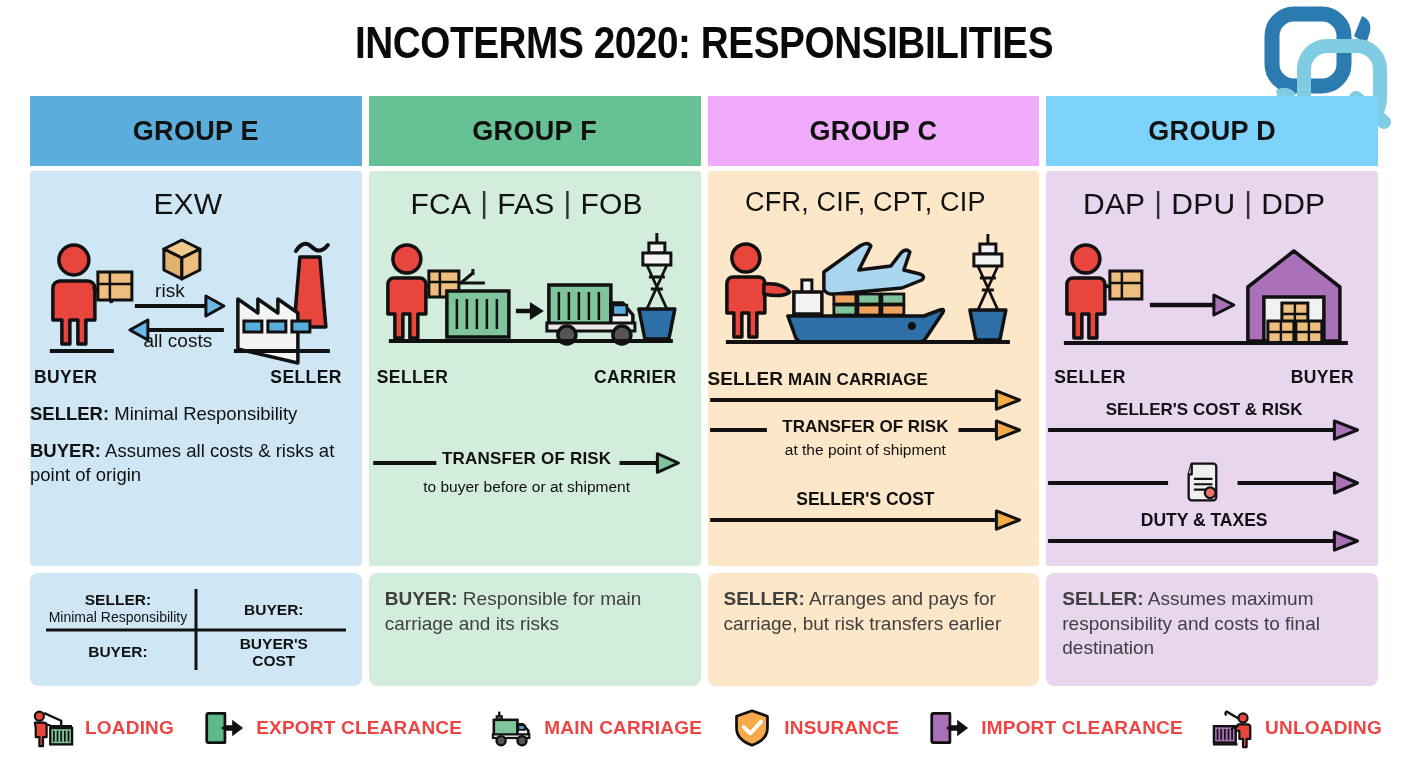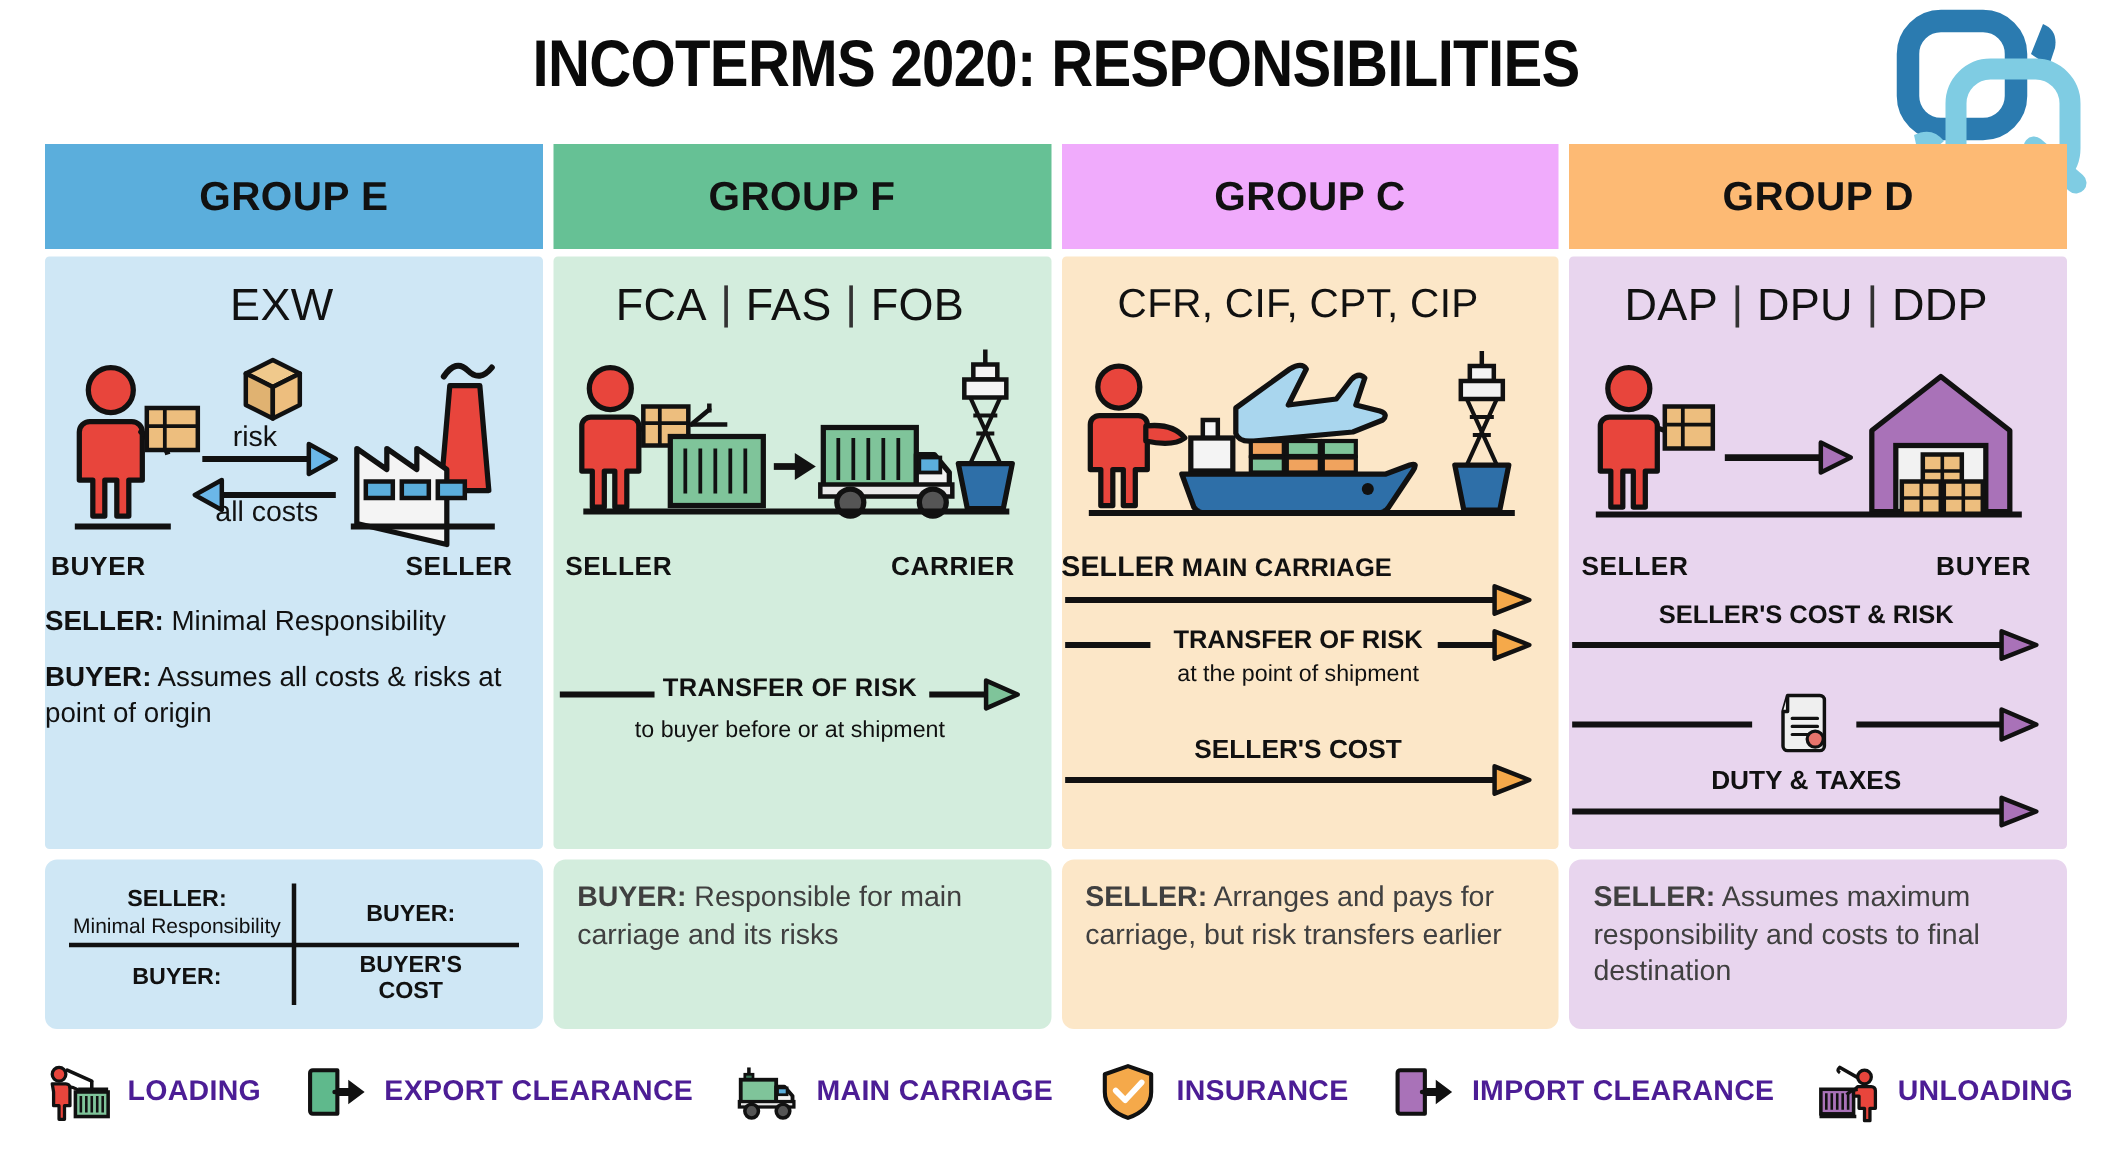--- a/index.html
+++ b/index.html
@@ -68,21 +68,21 @@
   .quad .vline{position:absolute;left:50%;top:2px;bottom:2px;width:3px;background:#111;transform:translateX(-50%);}
   .quad .hline{position:absolute;left:0;right:0;top:50%;height:3px;background:#111;transform:translateY(-50%);}
 
   
   .legend{
     position:absolute;left:30px;top:700px;width:1352px;height:56px;
     display:flex;align-items:center;justify-content:space-between;
   }
   .leg-item{display:flex;align-items:center;gap:9px;}
   .leg-item .lic{width:46px;height:40px;flex:0 0 46px;}
-  .leg-item .ltx{font-size:19px;font-weight:700;letter-spacing:0.2px;color:#4c1d95;white-space:nowrap;}
+  .leg-item .ltx{font-size:19px;font-weight:700;letter-spacing:0.2px;color:#ef4444;white-space:nowrap;}
   svg{display:block;overflow:visible;}
 </style>
 </head>
 <body>
 
 <div class="page">
 
   <div class="title">INCOTERMS 2020: RESPONSIBILITIES</div>
 
   <div class="watermark">
@@ -332,21 +332,21 @@
       </div>
 
       <div class="col-foot" style="background:#FCE7C8">
         <div class="foot-txt">
           <b>SELLER:</b><span> Arranges and pays for carriage, but risk transfers earlier</span>
         </div>
       </div>
     </div>
 
     <div class="col">
-      <div class="col-header" style="background:#fdba74">GROUP D</div>
+      <div class="col-header" style="background:#7dd3fc">GROUP D</div>
       <div class="col-body" style="background:#E8D5EE">
         <div class="terms">
           <span>DAP</span><span class="sep">|</span><span>DPU</span><span class="sep">|</span><span>DDP</span>
         </div>
 
         <div class="illus">
           <svg viewBox="0 0 300 150" width="100%" height="150" preserveAspectRatio="xMidYMid meet">
 
             <g>
               <circle cx="32" cy="34" r="14" fill="#E8453C" stroke="#111" stroke-width="3.5"></circle>

